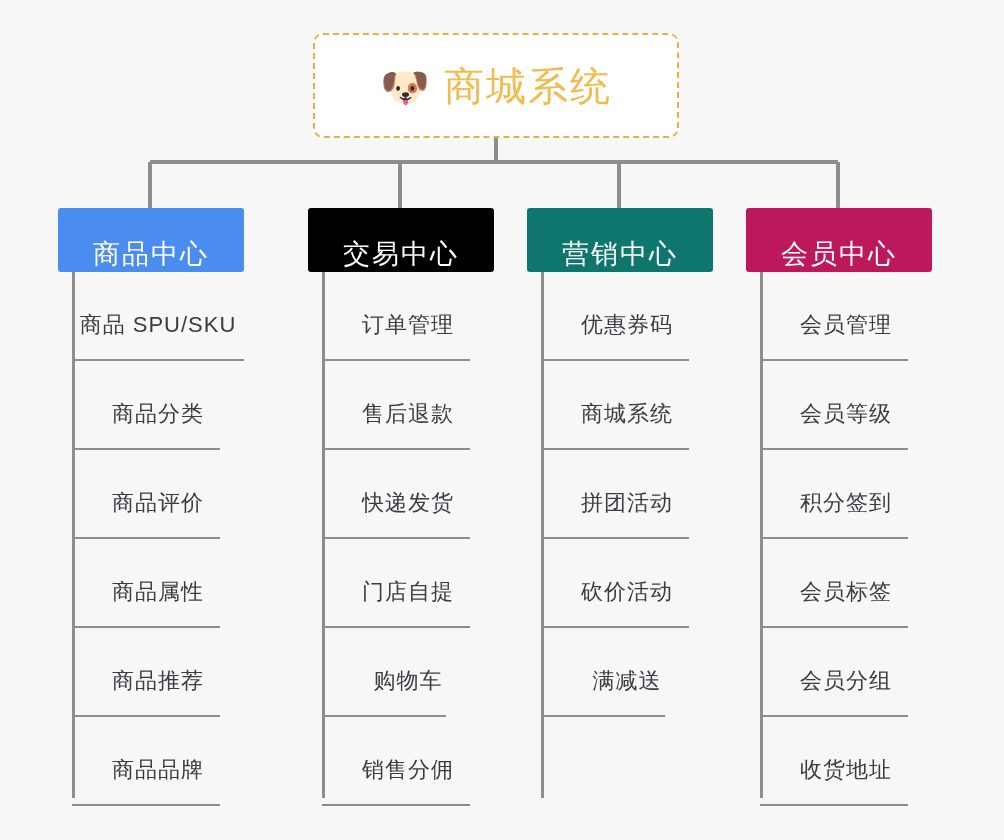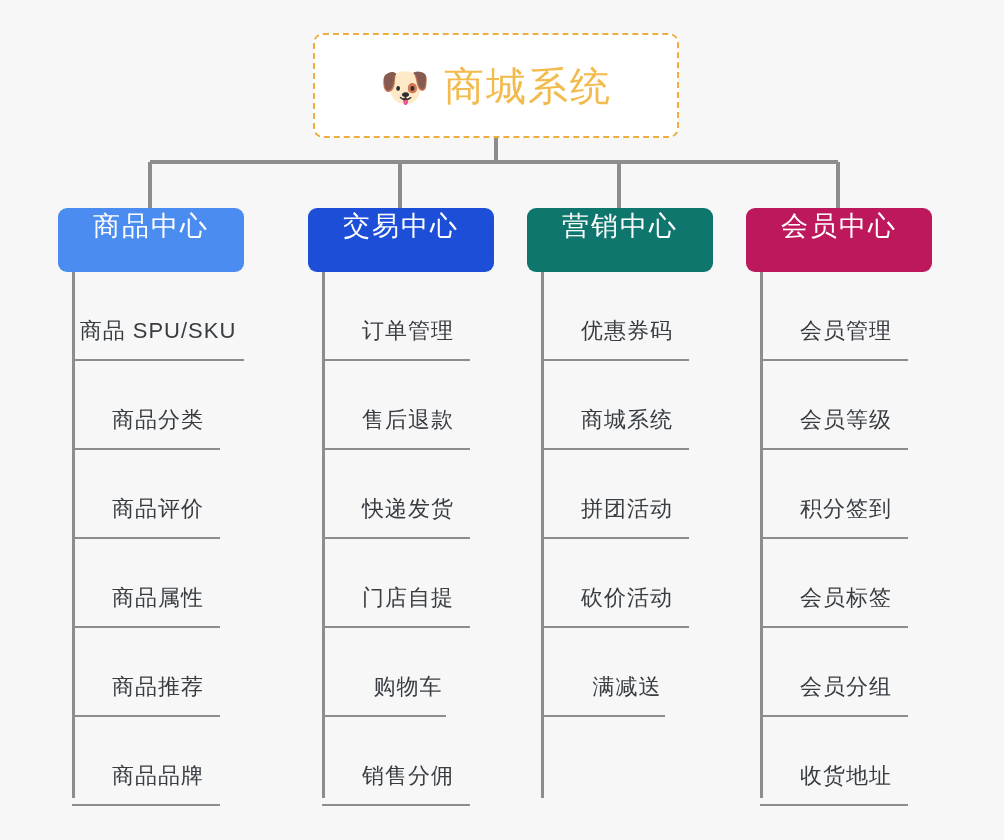--- a/index.html
+++ b/index.html
@@ -68,23 +68,23 @@
     width: 186px;
   }
   .col-0 { left: 58px;  }
   .col-1 { left: 308px; }
   .col-2 { left: 527px; }
   .col-3 { left: 746px; }
 
   .cat-header {
     width: 186px;
     height: 64px;
-    border-radius: 9px;
+    border-radius: 3px;
     display: flex;
-    align-items: flex-start;
+    align-items: flex-end;
     justify-content: center;
     color: #ffffff;
     font-size: 27px;
     letter-spacing: 2px;
     box-sizing: border-box;
   }
 
   .leaf-list {
     position: relative;
     margin-top: 0;
@@ -102,21 +102,21 @@
   }
 
   .leaf-item {
     position: relative;
     margin-left: 14px;
     height: 89px;
     box-sizing: border-box;
     display: flex;
     align-items: flex-end;
     justify-content: center;
-    padding-bottom: 18px;
+    padding-bottom: 24px;
   }
   .leaf-item .leaf-label {
     font-size: 22px;
     color: #383d42;
     letter-spacing: 1px;
     line-height: 1.1;
     white-space: nowrap;
     padding: 0 26px 0 26px;
   }
   .leaf-item::after {
@@ -174,21 +174,21 @@
       <div class="leaf-item w-mid">
         <span class="leaf-label">商品推荐</span>
       </div>
       <div class="leaf-item w-mid">
         <span class="leaf-label">商品品牌</span>
       </div>
     </div>
   </div>
 
   <div class="column col-1">
-    <div class="cat-header" style="background:#1d4ed8">
+    <div class="cat-header" style="background:#000000">
       <span>交易中心</span>
     </div>
     <div class="leaf-list">
       <div class="leaf-item w-mid">
         <span class="leaf-label">订单管理</span>
       </div>
       <div class="leaf-item w-mid">
         <span class="leaf-label">售后退款</span>
       </div>
       <div class="leaf-item w-mid">

